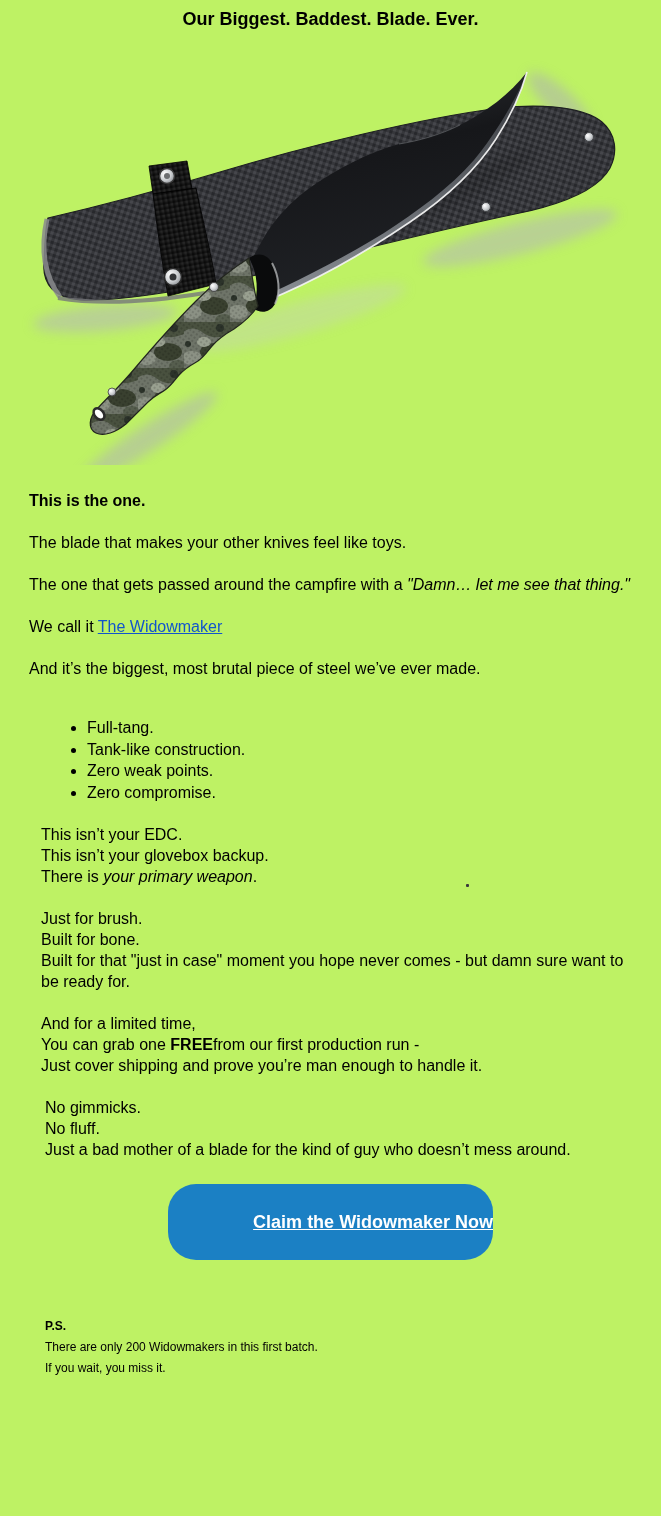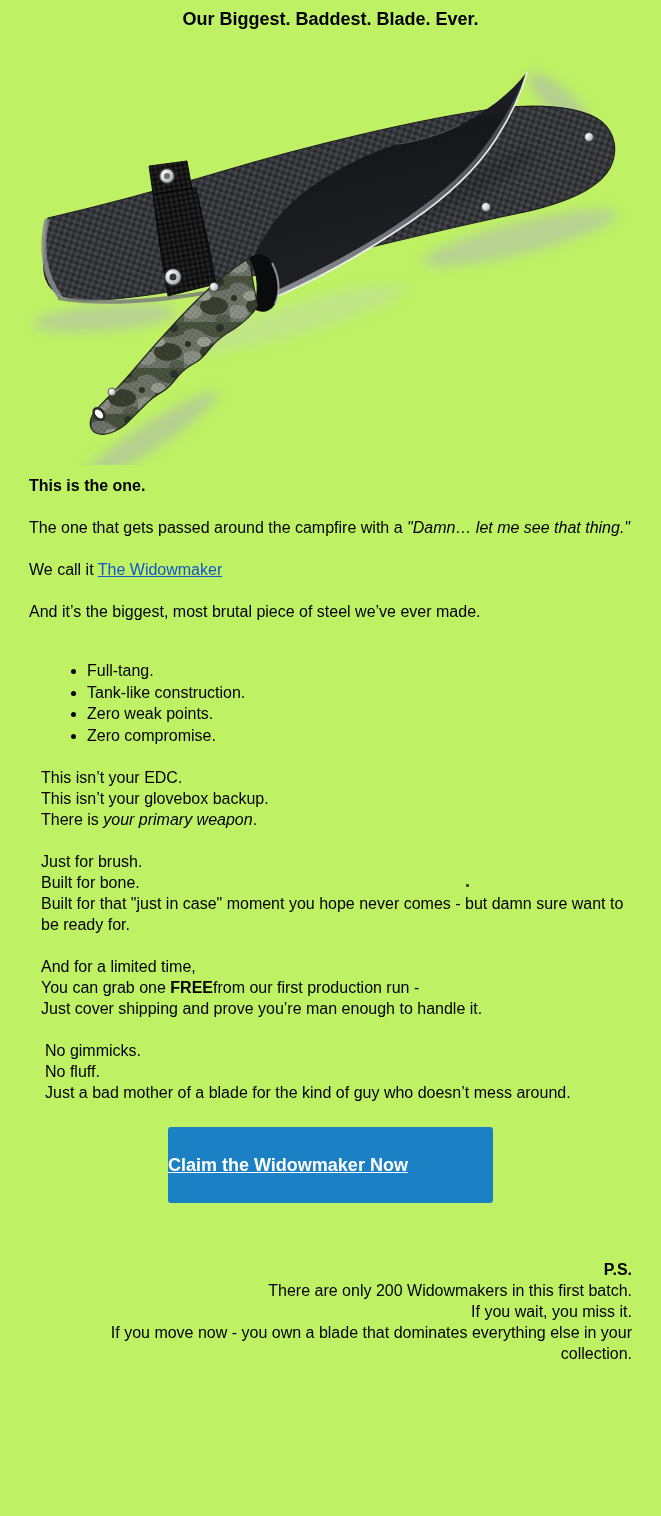--- a/index.html
+++ b/index.html
@@ -6,37 +6,37 @@
   body { font-family:"Liberation Sans","DejaVu Sans",sans-serif; color:#000000; }
   .page { position:relative; width:661px; height:1516px; overflow:hidden; background:#bef264; }
 
   .headline { margin:8px 0 0 0; text-align:center; font-size:18px; line-height:22px; font-weight:bold; }
 
   .hero { margin-top:30px; width:661px; height:405px; }
   .hero svg { display:block; }
 
   .copy { padding:0 29px 0 29px; font-size:16px; line-height:21px; }
   .copy p { margin:21px 0 0 0; }
-  .copy p.first { margin-top:10px; }
+  .copy p.first { margin-top:25px; }
   .b { font-weight:bold; }
   .i { font-style:italic; }
   .line { display:block;margin-left:12px; }
   .indent { padding-left:4px; }
 
   a.inline-link { color:#1155cc; font-weight:normal; text-decoration:underline; cursor:pointer; }
 
   ul.features { margin:38px 0 14px 0; padding:0 0 0 38px; }
   ul.features li { line-height:21.5px;margin-left:20px; }
 
   .cta-row { text-align:center; margin-top:24px; }
   .cta-button { display:inline-block; box-sizing:border-box; width:325px; height:76px; line-height:76px;
                 background:#1b80c4; color:#ffffff; font-size:18px; font-weight:bold;
-                text-decoration:underline; border-radius:3px; text-align:left; cursor:pointer; }
-
-  .ps { margin:56px 0 0 0; padding:0 29px 0 33px; font-size:16px; line-height:21px;text-align:right; }
+                text-decoration:underline; border-radius:28px; text-align:right; cursor:pointer; }
+
+  .ps { margin:56px 0 0 0; padding:0 39px 0 33px; font-size:12px; line-height:21px; }
 
   .stray-dot { position:absolute; left:466px; top:884px; width:3px; height:3px; background:#3a3a3a; border-radius:1px; }
 </style>
 </head>
 <body>
 
 <div class="page">
 
   <h1 class="headline">Our Biggest. Baddest. Blade. Ever.</h1>
 
@@ -171,20 +171,21 @@
         <ellipse cx="99" cy="414" rx="4.5" ry="6.5" transform="rotate(-40 99 414)" fill="#ffffff" stroke="#2b2b2b" stroke-width="2.5"></ellipse>
         <circle cx="112" cy="392" r="4" fill="url(#rivetG)" stroke="#3c3c3c" stroke-width="0.8"></circle>
         <circle cx="214" cy="287" r="4.5" fill="url(#rivetG)" stroke="#3c3c3c" stroke-width="0.8"></circle>
       </g>
     </svg>
   </div>
 
   <div class="copy">
     <p class="first b">This is the one.</p>
 
+    <p>The blade that makes your other knives feel like toys.</p>
 
 
     <p><span>The one that gets passed around the campfire with a </span><span class="i">"Damn… let me see that thing."</span></p>
 
     <p><span>We call it </span><a class="inline-link">The Widowmaker</a></p>
 
     <p>And it’s the biggest, most brutal piece of steel we’ve ever made.</p>
 
 
     <ul class="features">
@@ -220,18 +221,17 @@
   </div>
 
   <div class="cta-row">
     <a class="cta-button">Claim the Widowmaker Now</a>
   </div>
 
   <div class="ps">
     <span class="line b">P.S.</span>
     <span class="line">There are only 200 Widowmakers in this first batch.</span>
     <span class="line">If you wait, you miss it.</span>
-    <span class="line">If you move now - you own a blade that dominates everything else in your collection.</span>
   </div>
 
   <div class="stray-dot"></div>
 
 </div>
 
 </body></html>

